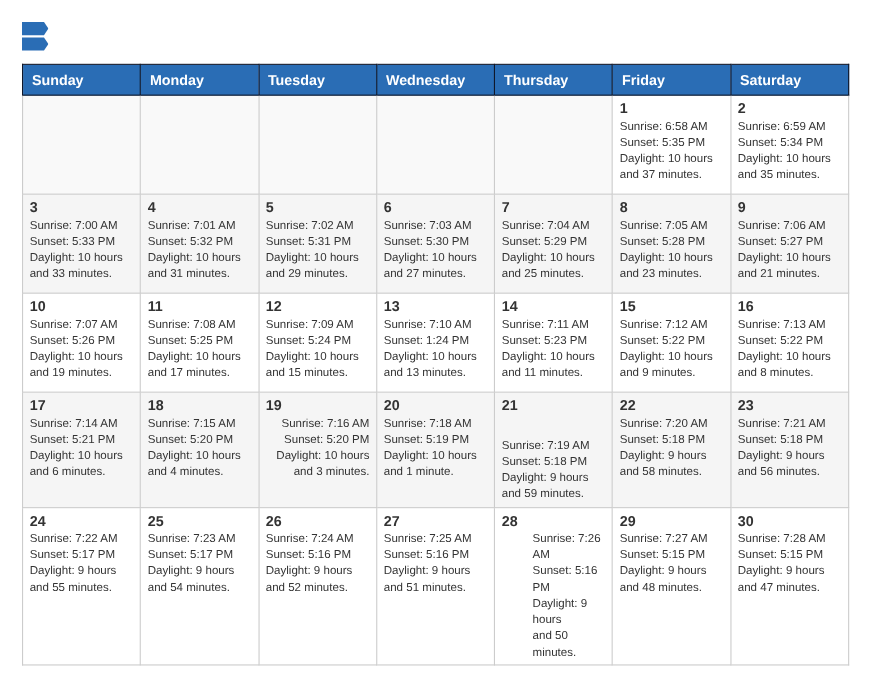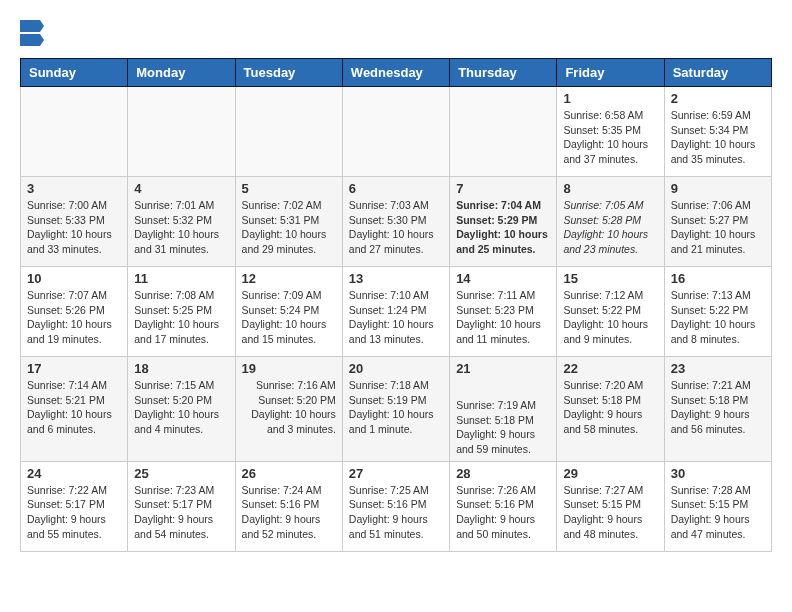--- a/index.html
+++ b/index.html
@@ -178,28 +178,28 @@
         </td>
         <td class="has-data" style="background-color: rgb(245, 245, 245);">
           <span class="day-num">6</span>
           <div class="day-info" style="white-space: pre-line;">Sunrise: 7:03 AM
 Sunset: 5:30 PM
 Daylight: 10 hours
 and 27 minutes.</div>
         </td>
         <td class="has-data" style="background-color: rgb(245, 245, 245);">
           <span class="day-num">7</span>
-          <div class="day-info" style="white-space: pre-line; font-weight: bold;">Sunrise: 7:04 AM
+          <div class="day-info" style="white-space: pre-line;">Sunrise: 7:04 AM
 Sunset: 5:29 PM
 Daylight: 10 hours
 and 25 minutes.</div>
         </td>
         <td class="has-data" style="background-color: rgb(245, 245, 245);">
           <span class="day-num">8</span>
-          <div class="day-info" style="white-space: pre-line; font-style: italic;">Sunrise: 7:05 AM
+          <div class="day-info" style="white-space: pre-line;">Sunrise: 7:05 AM
 Sunset: 5:28 PM
 Daylight: 10 hours
 and 23 minutes.</div>
         </td>
         <td class="has-data" style="background-color: rgb(245, 245, 245);">
           <span class="day-num">9</span>
           <div class="day-info" style="white-space: pre-line;">Sunrise: 7:06 AM
 Sunset: 5:27 PM
 Daylight: 10 hours
 and 21 minutes.</div>
@@ -331,21 +331,21 @@
         </td>
         <td class="has-data" style="background-color: rgb(255, 255, 255);">
           <span class="day-num">27</span>
           <div class="day-info" style="white-space: pre-line;">Sunrise: 7:25 AM
 Sunset: 5:16 PM
 Daylight: 9 hours
 and 51 minutes.</div>
         </td>
         <td class="has-data" style="background-color: rgb(255, 255, 255);">
           <span class="day-num">28</span>
-          <div class="day-info" style="white-space: pre-line;">Sunrise: 7:26 AM
+          <div class="day-info" style="white-space: pre-line; margin-left: 28px;">Sunrise: 7:26 AM
 Sunset: 5:16 PM
 Daylight: 9 hours
 and 50 minutes.</div>
         </td>
         <td class="has-data" style="background-color: rgb(255, 255, 255);">
           <span class="day-num">29</span>
           <div class="day-info" style="white-space: pre-line;">Sunrise: 7:27 AM
 Sunset: 5:15 PM
 Daylight: 9 hours
 and 48 minutes.</div>

